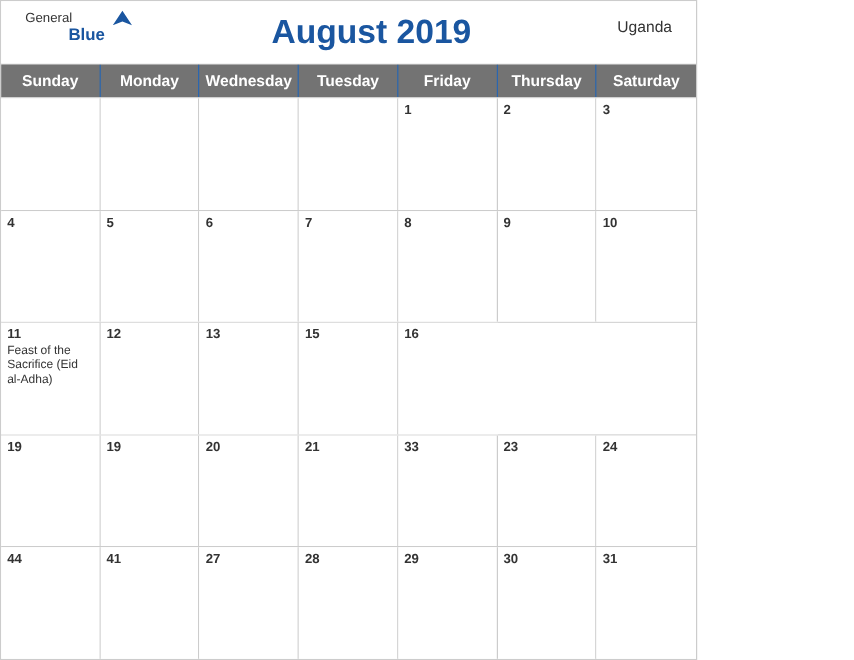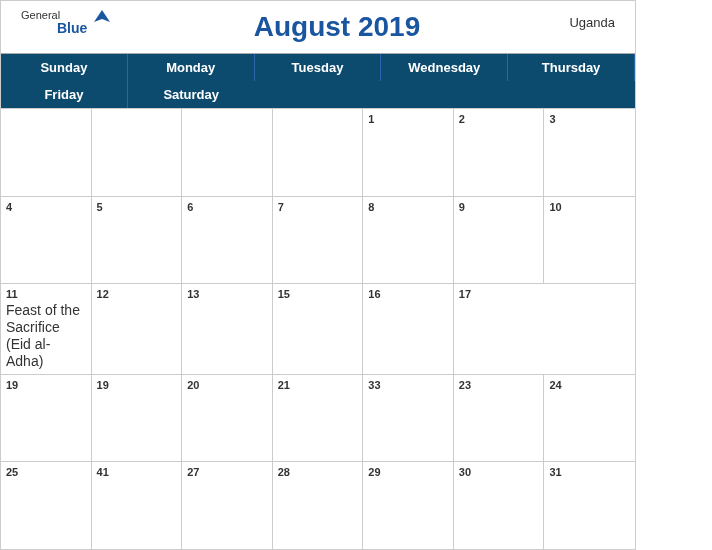--- a/index.html
+++ b/index.html
@@ -4,21 +4,21 @@
   <style>
     * { box-sizing: border-box; margin: 0; padding: 0; }
     body {
       font-family: Arial, sans-serif;
       background: #fff;
       width: 712px;
       height: 550px;
       overflow: hidden;
     }
     .calendar-container {
-      width: 636px;
+      width: 581px;
       height: 550px;
       background: #fff;
       border: 1px solid #ccc;
       display: flex;
       flex-direction: column;
     }
     .header {
       display: flex;
       align-items: center;
       justify-content: center;
@@ -60,22 +60,22 @@
       color: #333;
     }
     .calendar-grid {
       flex: 1;
       display: flex;
       flex-direction: column;
       border-top: 1px solid #aaa;
     }
     .day-headers {
       display: grid;
-      grid-template-columns: repeat(5, 1fr);
-      background: #0c4a6e;
+      grid-template-columns: repeat(7, 1fr);
+      background: #737373;
     }
     .day-header {
       color: #fff;
       text-align: center;
       padding: 6px 2px;
       font-size: 13px;
       font-weight: bold;
       border-right: 1px solid #2a66b0;
     }
     .day-header:last-child { border-right: none; }
@@ -103,21 +103,21 @@
     .day-number {
       font-size: 11px;
       color: #333;
       font-weight: bold;
       align-self: flex-start;
     }
     .week-row:first-child .day-cell .day-number {
       color: #333;
     }
     .holiday-text {
-      font-size: 14px;
+      font-size: 10px;
       color: #333;
       margin-top: 2px;
       line-height: 1.2;
     }
   </style>
 </head>
 <body>
 
 <div class="calendar-container">
   <div class="header">
@@ -135,24 +135,24 @@
       </span>
     </div>
     <h1 class="title">August 2019</h1>
     <div class="country">Uganda</div>
   </div>
 
   <div class="calendar-grid">
     <div class="day-headers">
     <div class="day-header">Sunday</div>
         <div class="day-header">Monday</div>
+        <div class="day-header">Wednesday</div>
         <div class="day-header">Tuesday</div>
-        <div class="day-header">Wednesday</div>
+        <div class="day-header">Friday</div>
         <div class="day-header">Thursday</div>
-        <div class="day-header">Friday</div>
         <div class="day-header">Saturday</div>
       </div>
     <div class="weeks">
     <div class="week-row">
           <div class="day-cell empty"></div>
           <div class="day-cell empty"></div>
           <div class="day-cell empty"></div>
           <div class="day-cell empty"></div>
           <div class="day-cell">
             <span class="day-number">1</span>
@@ -197,23 +197,20 @@
           </div>
           <div class="day-cell">
             <span class="day-number">13</span>
           </div>
           <div class="day-cell">
             <span class="day-number">15</span>
           </div>
           <div class="day-cell">
             <span class="day-number">16</span>
           </div>
-          <div class="day-cell">
-            <span class="day-number">17</span>
-          </div>
         </div>
         <div class="week-row">
           <div class="day-cell">
             <span class="day-number">19</span>
           </div>
           <div class="day-cell">
             <span class="day-number">19</span>
           </div>
           <div class="day-cell">
             <span class="day-number">20</span>
@@ -226,21 +223,21 @@
           </div>
           <div class="day-cell">
             <span class="day-number">23</span>
           </div>
           <div class="day-cell">
             <span class="day-number">24</span>
           </div>
         </div>
         <div class="week-row">
           <div class="day-cell">
-            <span class="day-number">25</span>
+            <span class="day-number">44</span>
           </div>
           <div class="day-cell">
             <span class="day-number">41</span>
           </div>
           <div class="day-cell">
             <span class="day-number">27</span>
           </div>
           <div class="day-cell">
             <span class="day-number">28</span>
           </div>

